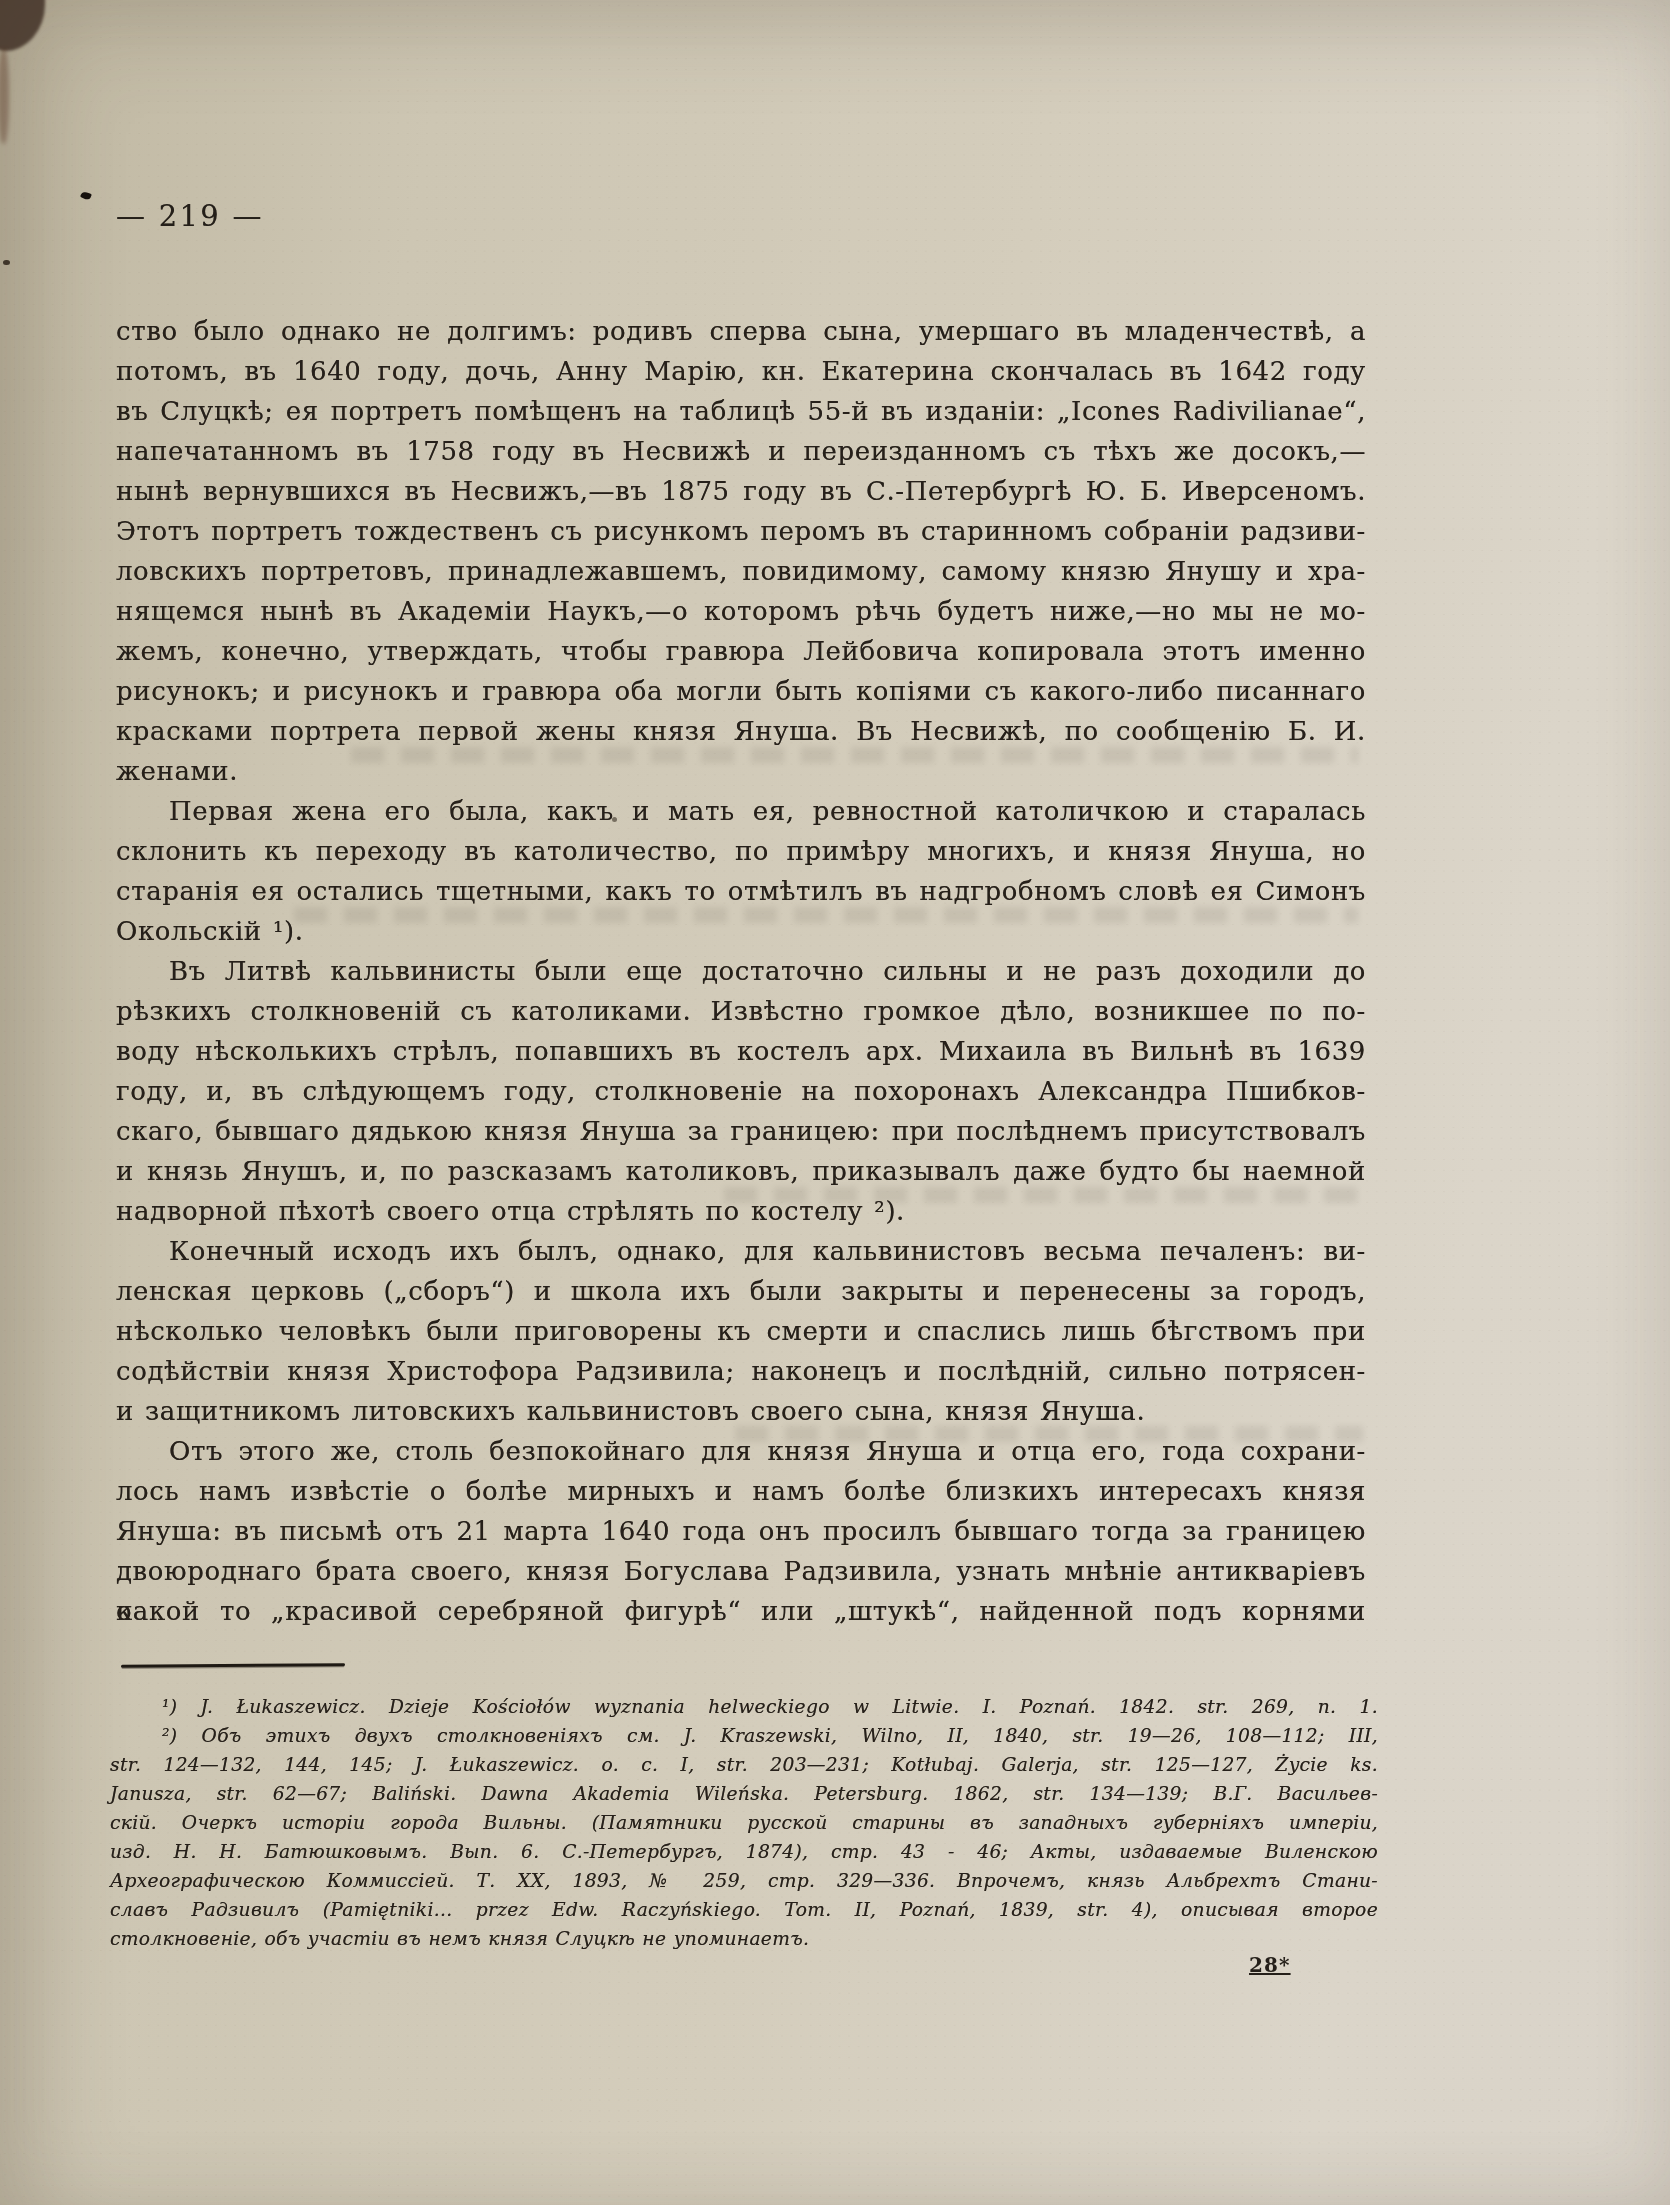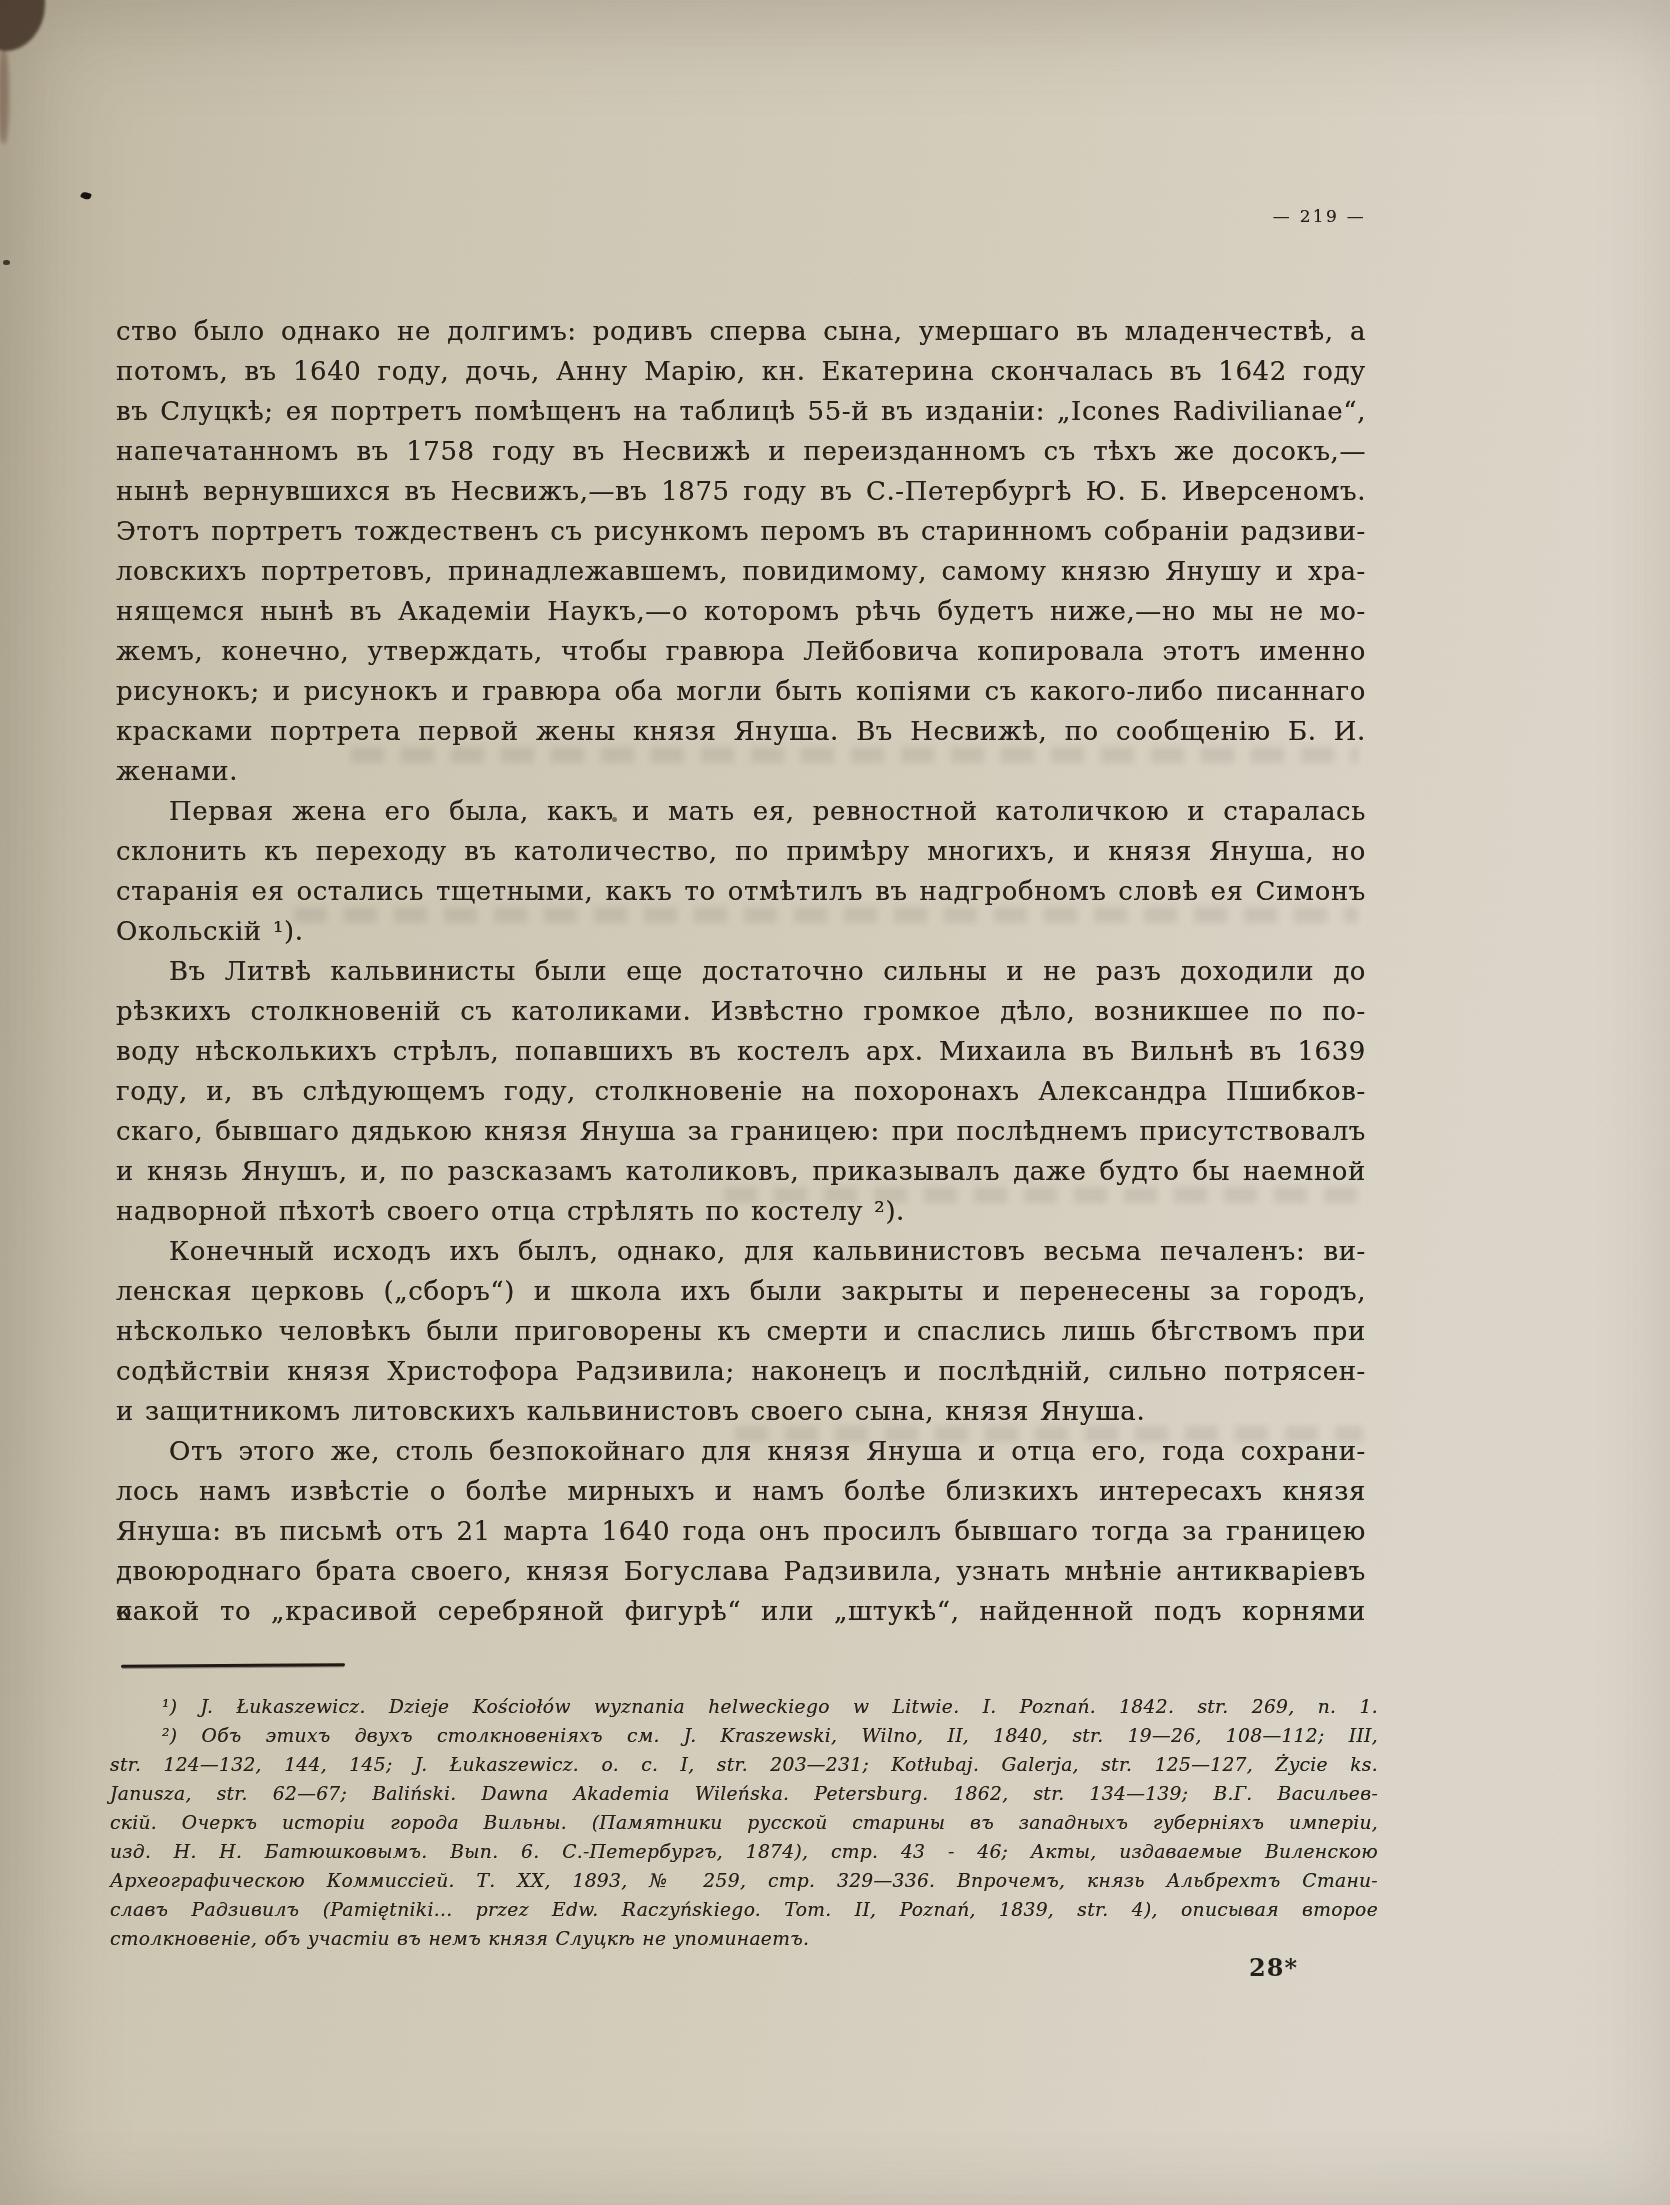--- a/index.html
+++ b/index.html
@@ -13,22 +13,22 @@
       linear-gradient(100deg, #bfb7a1 0%, #cdc6b3 22%, #d4cdbc 52%, #dbd5c9 82%, #d9d3c9 100%);
     background-size: 9.6px 10.7px, 100% 100%;
     box-shadow: inset 34px 22.6px 91px rgba(80,70,50,.22), inset -14px -14px 68px rgba(145,135,118,.10);
     font-family:"DejaVu Serif","Liberation Serif",serif;
     color:#26201a;
   }
 
   
   .page-number {
     position:absolute; top:203px; left:116px; width:1250px;
-    text-align:right;
-    font-size:17px; line-height:27px; letter-spacing:2.3px;
+    text-align:left;
+    font-size:29px; line-height:27px; letter-spacing:2.3px;
     color:#241f19;
     text-shadow:0 0 0.6px rgba(35,28,20,.55);
   }
 
   
   .text-block { position:absolute; left:116px; top:267px; width:1250px;margin-top:44px; }
   .line {
     font-size:26px; line-height:40px; height:40px;
     text-align:justify; text-align-last:justify;
     letter-spacing:0.6px; word-spacing:2.3px;
@@ -53,22 +53,23 @@
   .footnotes .line {
     font-size:18.7px; line-height:29px; height:29px;
     letter-spacing:0.3px; word-spacing:1.1px;
     text-shadow:0 0 0.6px rgba(35,28,20,.55);
   }
   .footnotes .line.indent { padding-left:52px; }
 
   
   .signature {
     position:absolute; left:1249px; top:1953px;
-    font-size:24px; font-weight:bold; letter-spacing:1.1px;
+    font-size:20px; font-weight:bold; letter-spacing:1.1px;
     color:#241f19;
+    text-decoration:underline;
   }
 
   
   .artifact { position:absolute; pointer-events:none; }
   .corner-blob {
     left:-12.4px; top:-14.7px; width:57px; height:66px;
     background:#3b2a20; opacity:.8;
     border-radius:0 18% 72% 30%;
     filter:blur(1.7px);
   }

